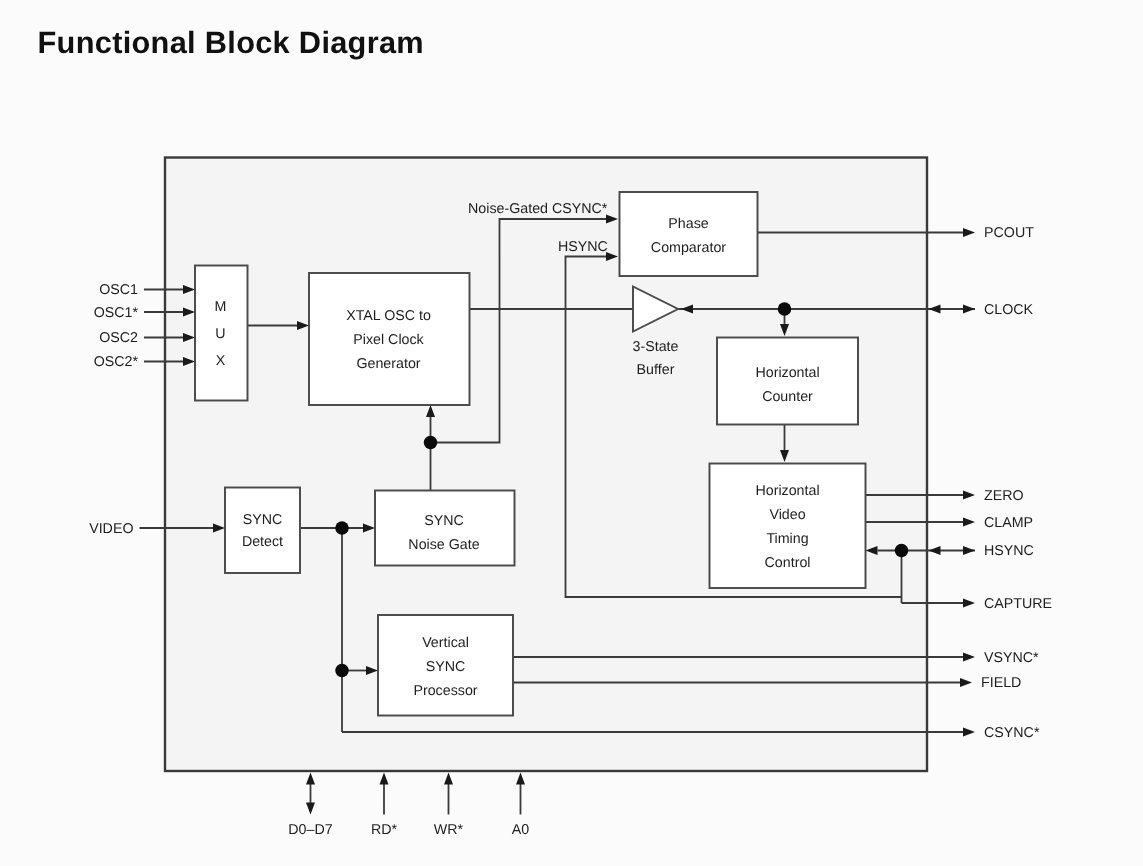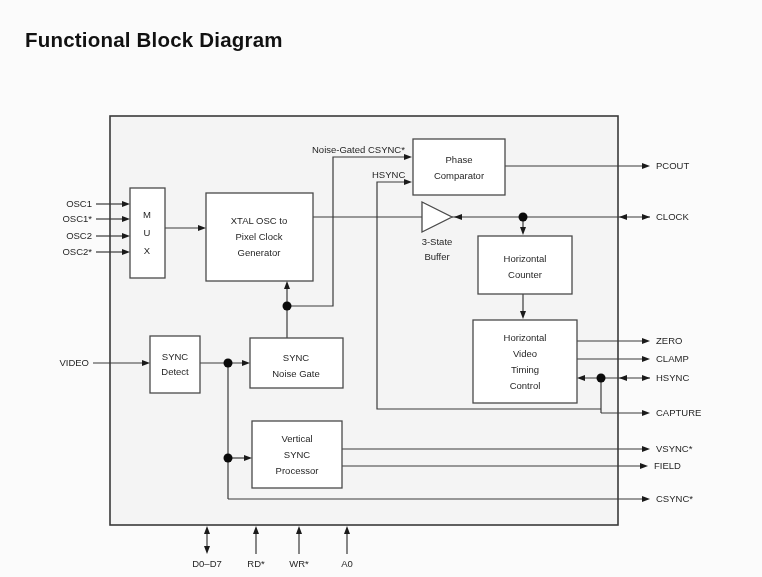--- a/index.html
+++ b/index.html
@@ -3,21 +3,21 @@
 <meta charset="utf-8">
 <style>
   html, body { margin: 0; padding: 0; }
   body {
     width: 762px; height: 577px;
     background: #fbfbfb;
     font-family: "Liberation Sans", sans-serif;
     position: relative;
     overflow: hidden;
   }
-  .page { position: absolute; left: 0; top: 16px; width: 762px; height: 554px; }
+  .page { position: absolute; left: 0; top: 5px; width: 762px; height: 554px; }
   h1.title {
     position: absolute; left: 25px; top: 12px; margin: 0;
     font-size: 20.5px; font-weight: bold; color: #111;
     letter-spacing: 0.2px;
   }
   svg.diagram { position: absolute; left: 0; top: 0; }
   svg text {
     font-family: "Liberation Sans", sans-serif;
     font-size: 9.5px;
     fill: #1f1f1f;

